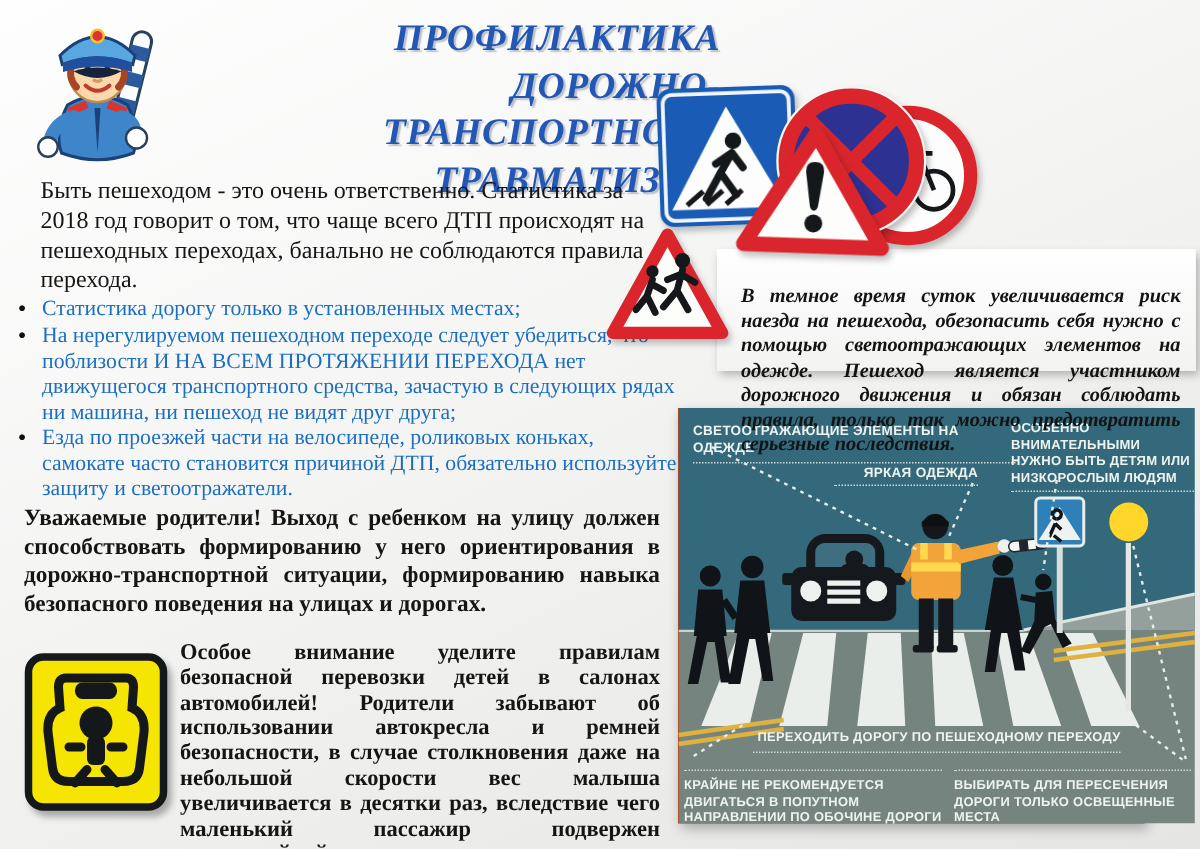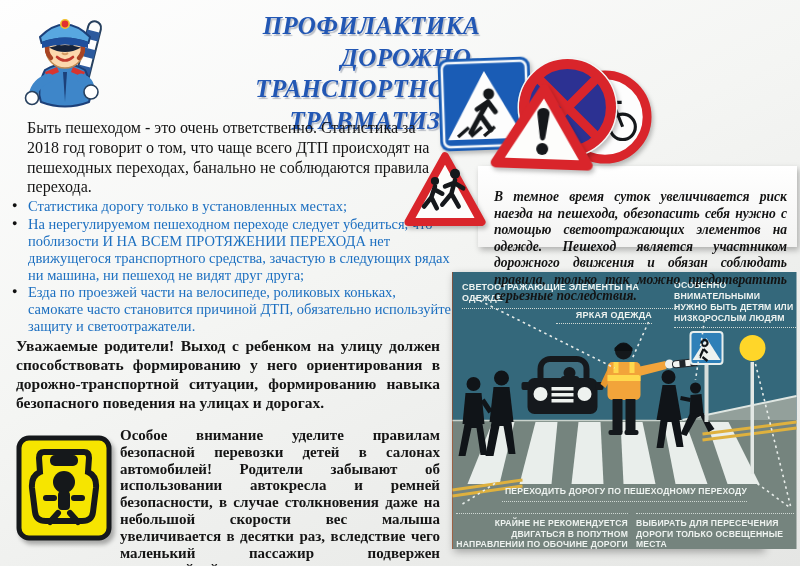--- a/index.html
+++ b/index.html
@@ -30,21 +30,21 @@
   .carseat-text{left:120px;top:427px;width:320px;font-size:15px;font-weight:bold;line-height:1.12;color:#151515;text-align:justify}
   .infographic{left:452px;top:272px;width:311px;height:277px;background:#c2410c;
                box-shadow:2px 3px 8px rgba(0,0,0,.3);font-family:"Liberation Sans",sans-serif}
   .scene{position:absolute;left:0;top:0}
   .ig-label{position:absolute;color:#eef3f0;font-weight:bold;font-size:9px;line-height:1.25;letter-spacing:.2px}
   .lb-reflective{left:10px;top:10px;width:215px;border-bottom:1.5px dotted #cfd8d3;padding-bottom:3px}
   .lb-bright{left:104px;top:38px;width:96px;text-align:right;border-bottom:1.5px dotted #cfd8d3;padding-bottom:2px}
   .lb-attentive{left:222px;top:8px;width:122px;font-size:8.7px;border-bottom:1.5px dotted #cfd8d3;padding-bottom:3px}
   .lb-cross{left:50px;top:214px;width:245px;text-align:right;font-size:8.6px;
             border-bottom:1.5px dotted #cfd8d3;padding-bottom:4px}
-  .lb-nosame{left:4px;top:241px;width:172px;text-align:right;font-size:8.6px;border-top:1.5px dotted #cfd8d3;padding-top:4px}
+  .lb-nosame{left:4px;top:241px;width:172px;font-size:8.6px;border-top:1.5px dotted #cfd8d3;padding-top:4px}
   .lb-lit{left:184px;top:241px;width:158px;font-size:8.6px;border-top:1.5px dotted #cfd8d3;padding-top:4px}
 </style>
 </head>
 <body>
 
 <svg class="abs mascot" viewBox="0 0 120 112">
   <g transform="rotate(14 80 62)">
     <rect x="74" y="18" width="13" height="62" rx="6.5" fill="#fdfdfd" stroke="#27405e" stroke-width="2"></rect>
     <rect x="74" y="28" width="13" height="9" fill="#2c5a9e"></rect>
     <rect x="74" y="46" width="13" height="9" fill="#2c5a9e"></rect>

